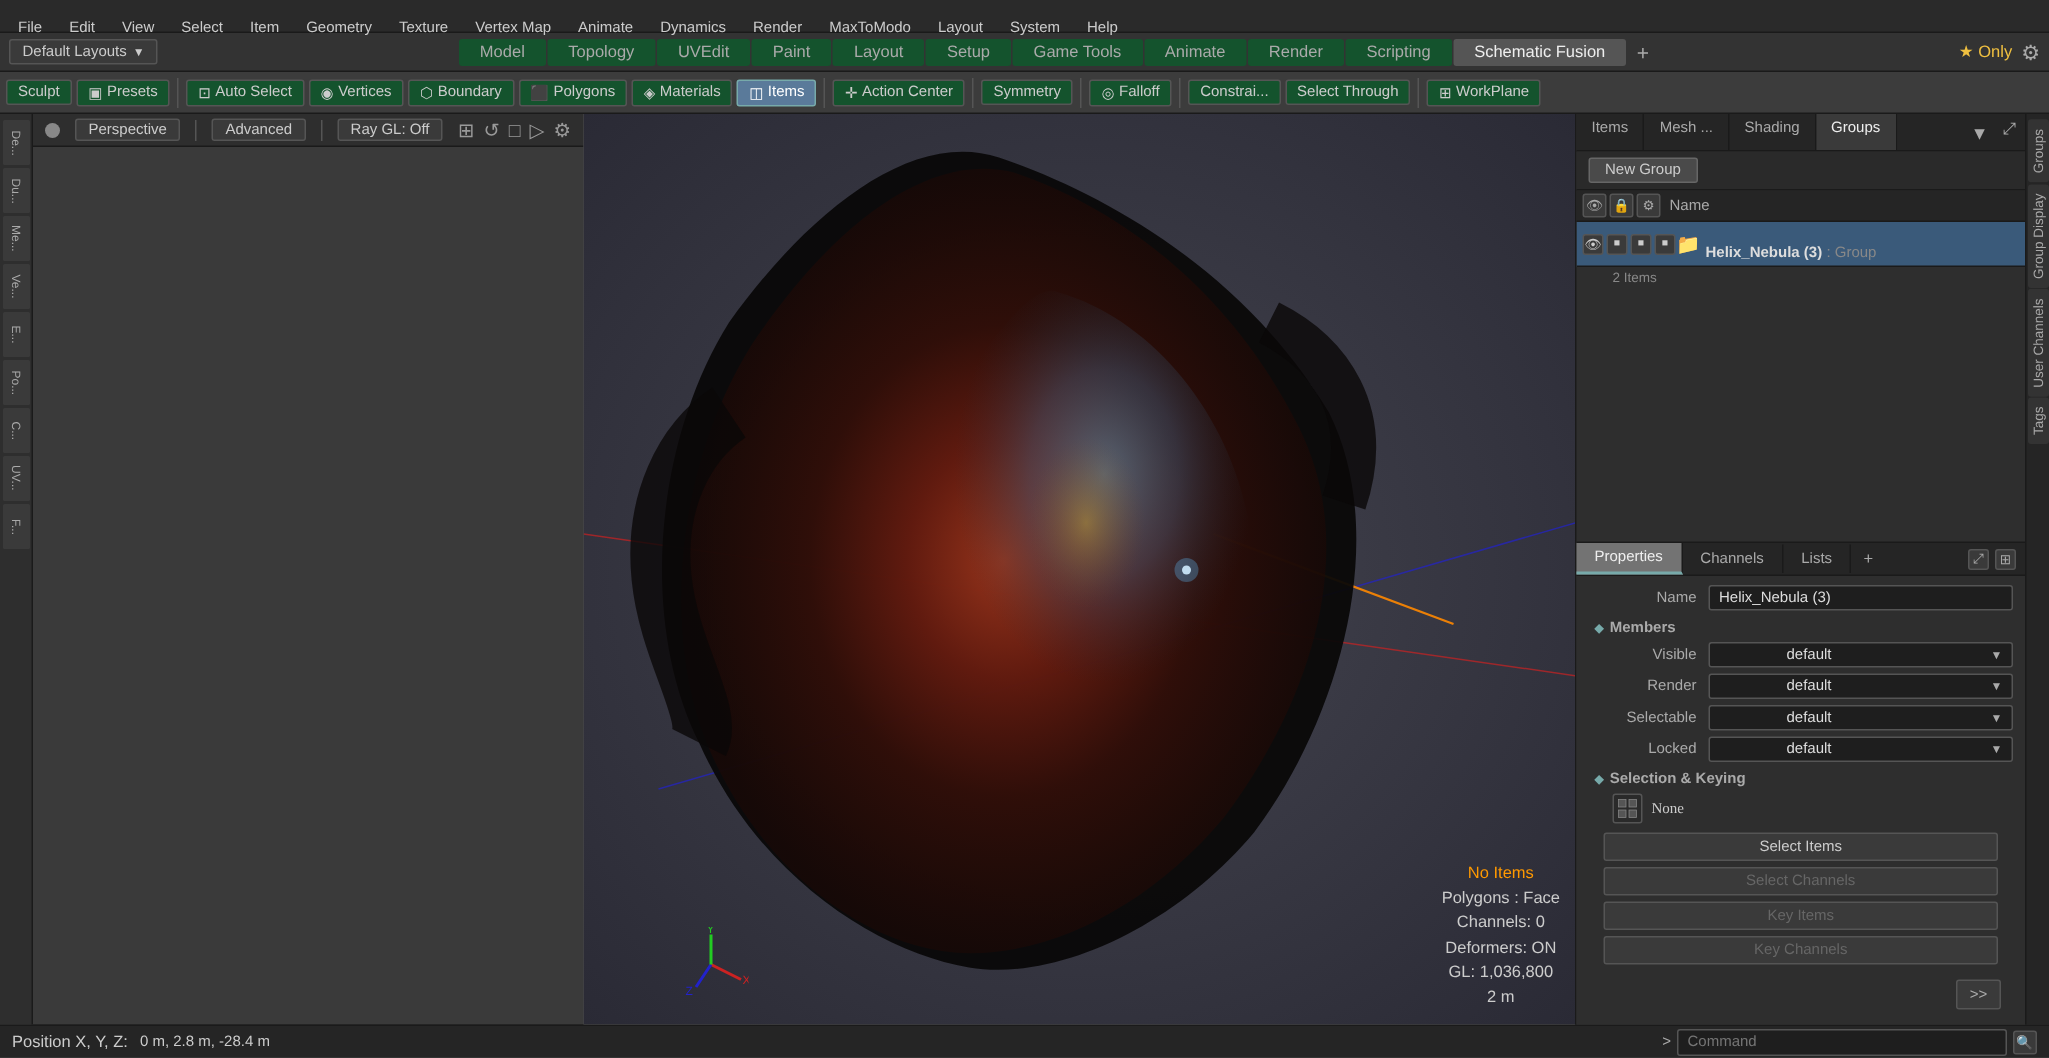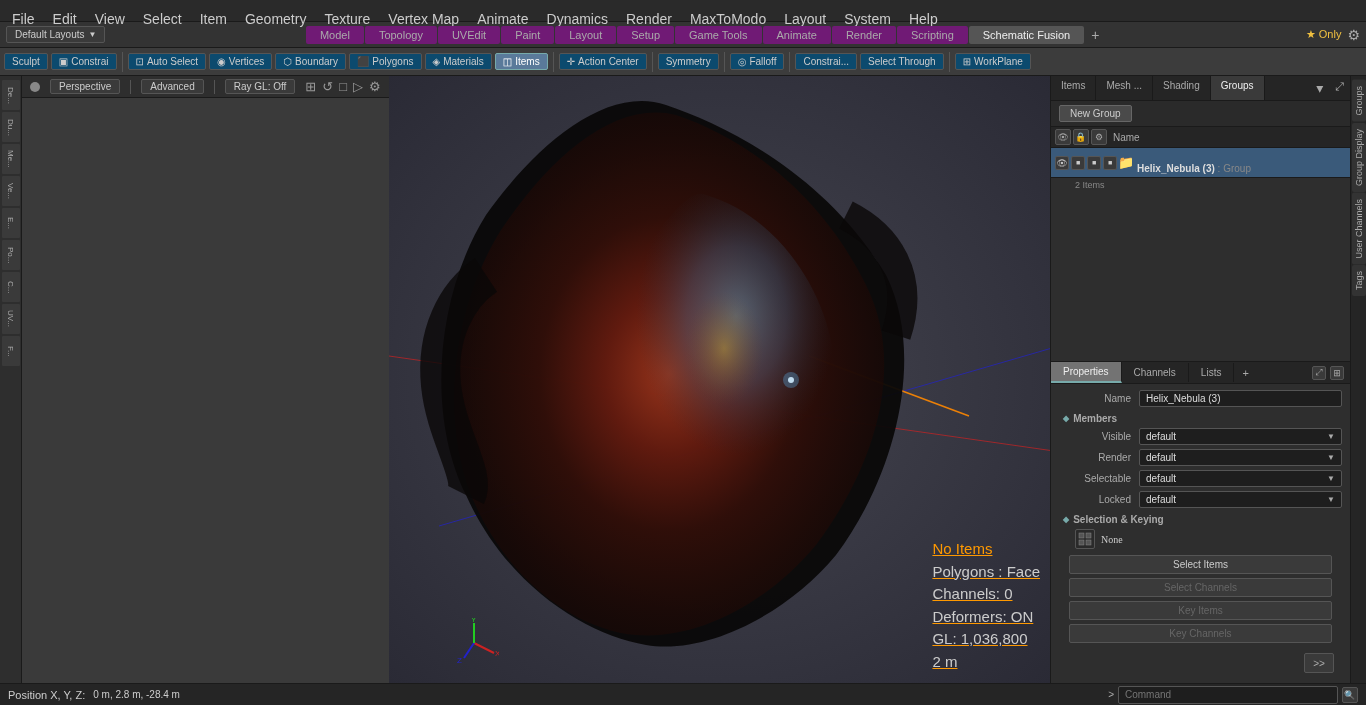--- a/index.html
+++ b/index.html
@@ -1,34 +1,34 @@
 <!DOCTYPE html>
 <html><head>
   <meta charset="utf-8">
   <style>
     * { box-sizing: border-box; margin: 0; padding: 0; }
     body { background: #3a3a3a; color: #ccc; font-family: Arial, sans-serif; font-size: 11px; width: 1366px; height: 705px; overflow: hidden; }
 
     
     #menubar { display: flex; align-items: center; background: #2a2a2a; height: 22px; padding: 0 4px; gap: 2px; border-bottom: 1px solid #1a1a1a; }
-    .menu-item { padding: 2px 8px; cursor: pointer; color: #ccc; font-size: 14px; margin-top: 16px; }
+    .menu-item { padding: 2px 8px; cursor: pointer; color: #ccc; font-size: 10px; margin-top: 16px; }
 
     
     #layoutbar { display: flex; align-items: center; background: #333; height: 26px; border-bottom: 1px solid #1a1a1a; }
     #layout-left { display: flex; align-items: center; padding: 0 6px; }
     #layout-tabs { display: flex; align-items: center; flex: 1; justify-content: center; gap: 1px; }
-    .layout-tab { padding: 3px 14px; background: #701a75; color: #aaa; font-size: 11px; cursor: pointer; border-radius: 2px; }
+    .layout-tab { padding: 3px 14px; background: #14532d; color: #aaa; font-size: 11px; cursor: pointer; border-radius: 2px; }
     .layout-tab.active { background: #555; color: #eee; }
     #layout-right { display: flex; align-items: center; padding: 0 6px; gap: 6px; }
     .star-badge { color: #f0c040; font-size: 11px; }
     .plus-btn { color: #aaa; font-size: 14px; cursor: pointer; }
 
     
     #toolbar { display: flex; align-items: center; background: #3c3c3c; height: 28px; border-bottom: 1px solid #1a1a1a; padding: 0 4px; gap: 3px; }
-    .tb-btn { display: flex; align-items: center; gap: 3px; padding: 2px 7px; background: #0c4a6e; border: 1px solid #555; border-radius: 2px; cursor: pointer; color: #ccc; font-size: 10px; white-space: nowrap; }
+    .tb-btn { display: flex; align-items: center; gap: 3px; padding: 2px 7px; background: #14532d; border: 1px solid #555; border-radius: 2px; cursor: pointer; color: #ccc; font-size: 10px; white-space: nowrap; }
     .tb-btn.active { background: #5a7a9a; border-color: #7aa; color: #fff; }
     .tb-sep { width: 1px; height: 20px; background: #555; margin: 0 2px; }
 
     
     #main { display: flex; height: calc(705px - 22px - 26px - 28px - 22px); }
 
     
     #left-sidebar { width: 22px; background: #2e2e2e; border-right: 1px solid #1a1a1a; display: flex; flex-direction: column; align-items: center; padding: 4px 0; gap: 2px; }
     .sidebar-tab { width: 18px; background: #3a3a3a; color: #aaa; font-size: 8px; cursor: pointer; padding: 3px 1px; text-align: center; border-radius: 1px; writing-mode: vertical-rl; height: 30px; display: flex; align-items: center; justify-content: center; }
 
@@ -36,21 +36,21 @@
     #viewport-container { flex: 1; display: flex; flex-direction: row; }
     #viewport-header { display: flex; align-items: center; background: #2e2e2e; height: 22px; padding: 0 8px; gap: 10px; border-bottom: 1px solid #1a1a1a; }
     .vp-btn { padding: 1px 8px; background: #3a3a3a; border: 1px solid #555; border-radius: 2px; color: #ccc; font-size: 10px; cursor: pointer; }
     .vp-sep { width: 1px; height: 14px; background: #555; }
     .vp-icons { margin-left: auto; display: flex; gap: 6px; align-items: center; color: #999; font-size: 13px; }
 
     #viewport { flex: 1; position: relative; background: #555; overflow: hidden; }
     #viewport-canvas { width: 100%; height: 100%; background: radial-gradient(ellipse at 50% 50%, #5a5a6a 0%, #3a3a45 40%, #2a2a35 100%); position: relative; }
 
     
-    #hud-info { position: absolute; bottom: 10px; right: 10px; text-align: left; color: #f90; font-size: 15px; line-height: 1.5; text-decoration: underline; }
+    #hud-info { position: absolute; bottom: 10px; right: 10px; text-align: center; color: #f90; font-size: 11px; line-height: 1.5; }
     #hud-info .normal { color: #ccc; }
 
     
     #axis-gizmo { position: absolute; bottom: 15px; left: 60px; width: 50px; height: 50px; }
 
     
     #right-panel { width: 300px; background: #2e2e2e; border-left: 1px solid #1a1a1a; display: flex; flex-direction: column; }
     #right-tabs { display: flex; background: #252525; border-bottom: 1px solid #1a1a1a; }
     .right-tab { padding: 4px 10px; color: #aaa; font-size: 10px; cursor: pointer; border-right: 1px solid #1a1a1a; }
     .right-tab.active { background: #3a3a3a; color: #eee; }
@@ -82,21 +82,21 @@
     .props-tab.active { background: #737373; color: #eee; border-bottom: 2px solid #7aa; }
     .props-plus { padding: 4px 8px; color: #aaa; cursor: pointer; }
     .props-icons { margin-left: auto; display: flex; gap: 4px; padding: 0 6px; }
     .pi { width: 14px; height: 14px; background: #3a3a3a; border: 1px solid #555; border-radius: 2px; cursor: pointer; display: flex; align-items: center; justify-content: center; font-size: 9px; color: #aaa; }
 
     #props-body { padding: 6px 8px; }
     .prop-row { display: flex; align-items: center; margin-bottom: 4px; }
     .prop-label { color: #aaa; font-size: 10px; width: 80px; text-align: right; padding-right: 8px; }
     .prop-value { flex: 1; background: #1e1e1e; border: 1px solid #555; border-radius: 2px; color: #ddd; font-size: 10px; padding: 2px 6px; }
     .prop-dropdown { flex: 1; display: flex; align-items: center; background: #1e1e1e; border: 1px solid #555; border-radius: 2px; padding: 2px 6px; cursor: pointer; }
-    .prop-dropdown span { flex: 1; color: #ddd; font-size: 10px; }
+    .prop-dropdown span { flex: 1; color: #ddd; font-size: 10px; margin-left: 45px; }
     .prop-dropdown::after { content: '▼'; color: #aaa; font-size: 8px; }
     .prop-section { color: #aaa; font-size: 10px; font-weight: bold; margin: 6px 0 4px 4px; display: flex; align-items: center; gap: 4px; }
     .prop-section::before { content: '◆'; font-size: 8px; color: #7aa; }
 
     .sel-keying-section { margin: 4px 0; }
     .sk-grid { display: flex; align-items: center; margin-bottom: 4px; padding-left: 16px; }
     .sk-icon { width: 20px; height: 20px; background: #333; border: 1px solid #555; border-radius: 2px; display: flex; align-items: center; justify-content: center; font-size: 10px; margin-right: 6px; cursor: pointer; }
     .sk-label { color: #ccc; font-size: 10px; font-family: Liberation Serif, serif; }
     .sk-btn { padding: 3px 10px; background: #3a3a3a; border: 1px solid #555; border-radius: 2px; color: #ccc; font-size: 10px; cursor: pointer; width: calc(100% - 20px); margin: 2px 10px 2px 10px; text-align: center; }
     .sk-btn.disabled { color: #666; cursor: default; }
@@ -158,21 +158,21 @@
     <div style="color:#aaa;cursor:pointer;font-size:14px;">⚙</div>
   </div>
 </div>
 
 <div id="toolbar">
   <div class="tb-btn">
     <span>Sculpt</span>
   </div>
   <div class="tb-btn">
     <span>▣</span>
-    <span>Constrai</span>
+    <span>Presets</span>
   </div>
   <div class="tb-sep"></div>
   <div class="tb-btn">
     <span>⊡</span>
     <span>Auto Select</span>
   </div>
   <div class="tb-btn">
     <span>◉</span>
     <span>Vertices</span>
   </div>

